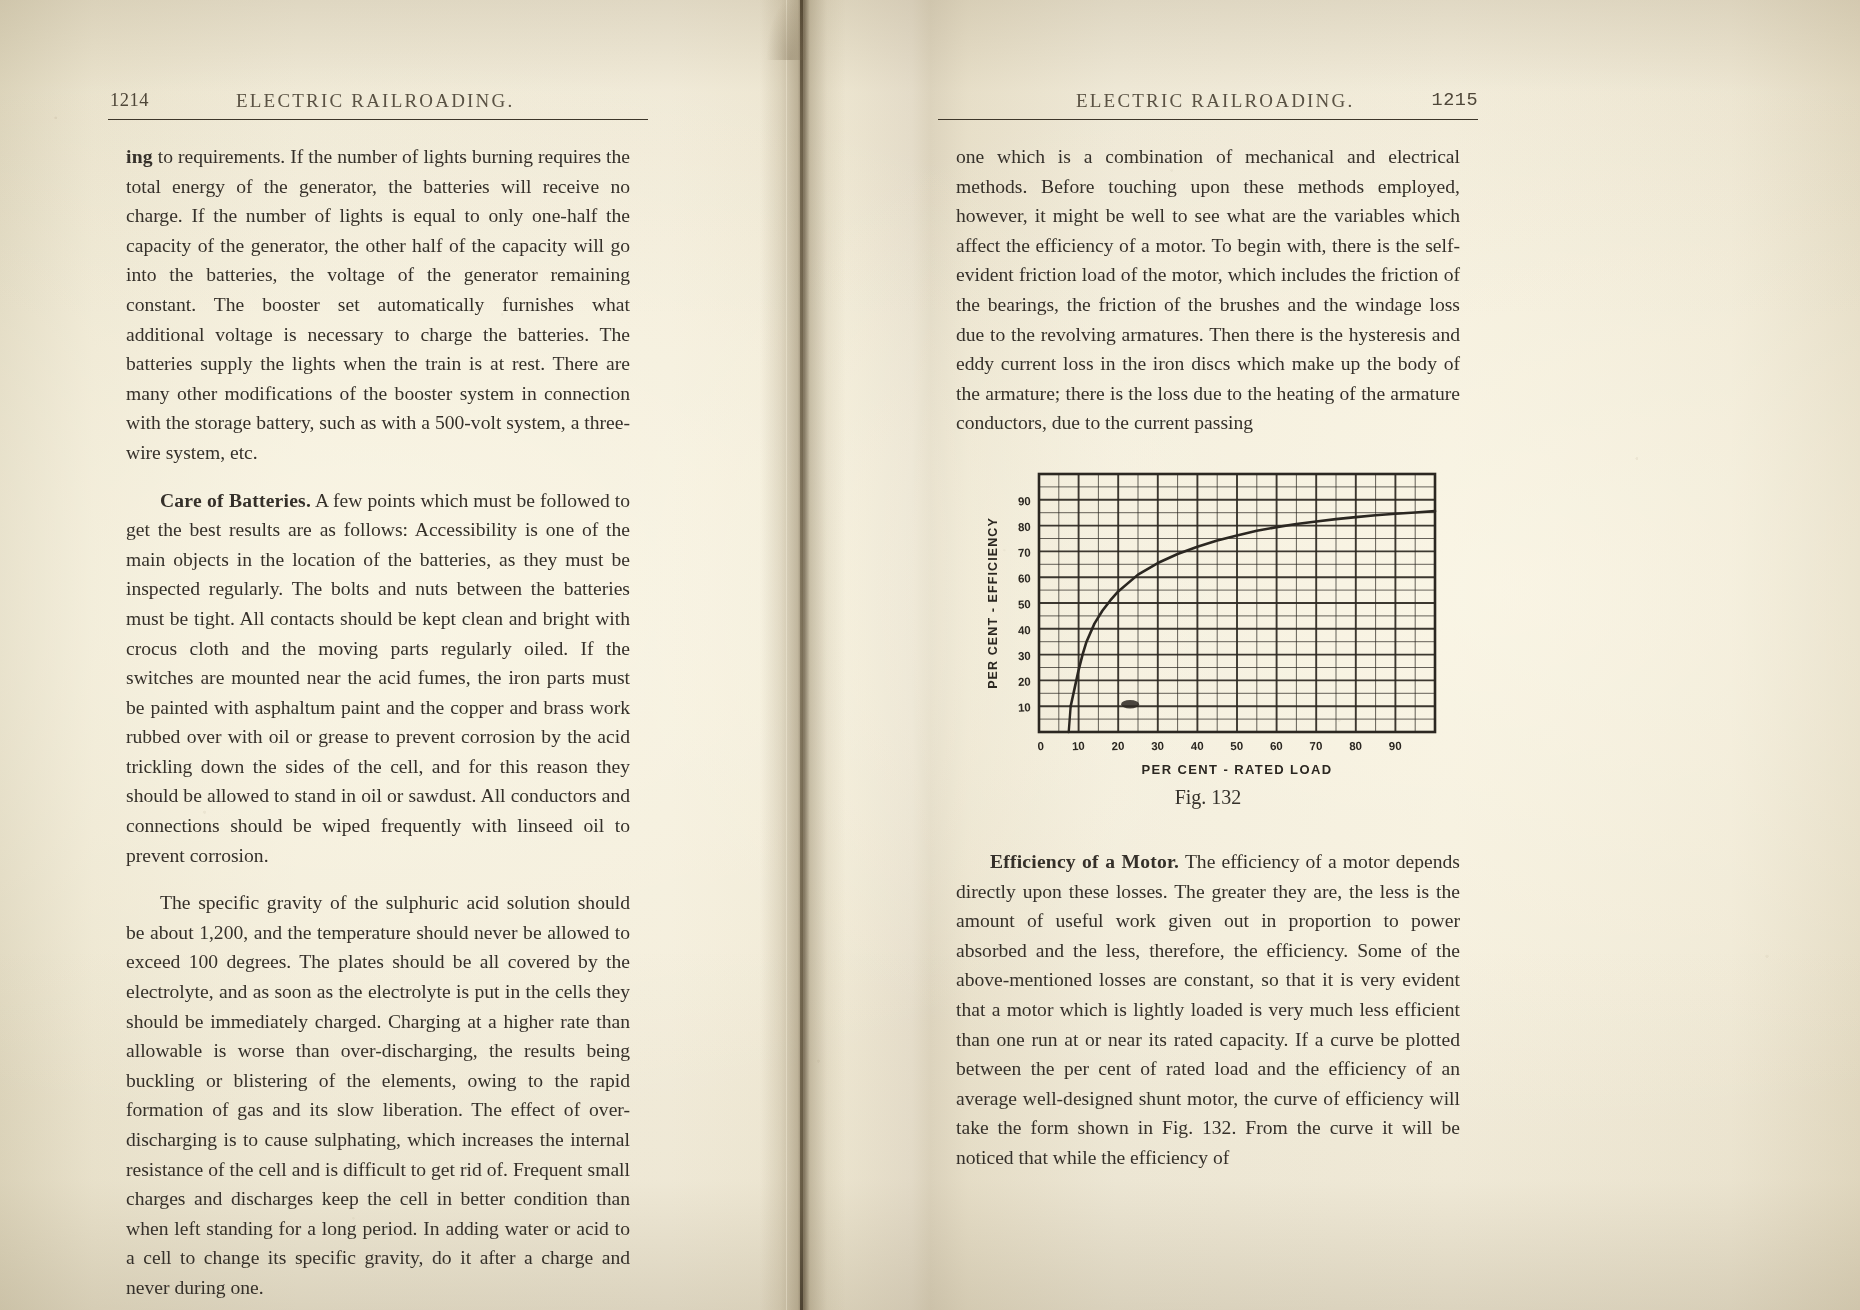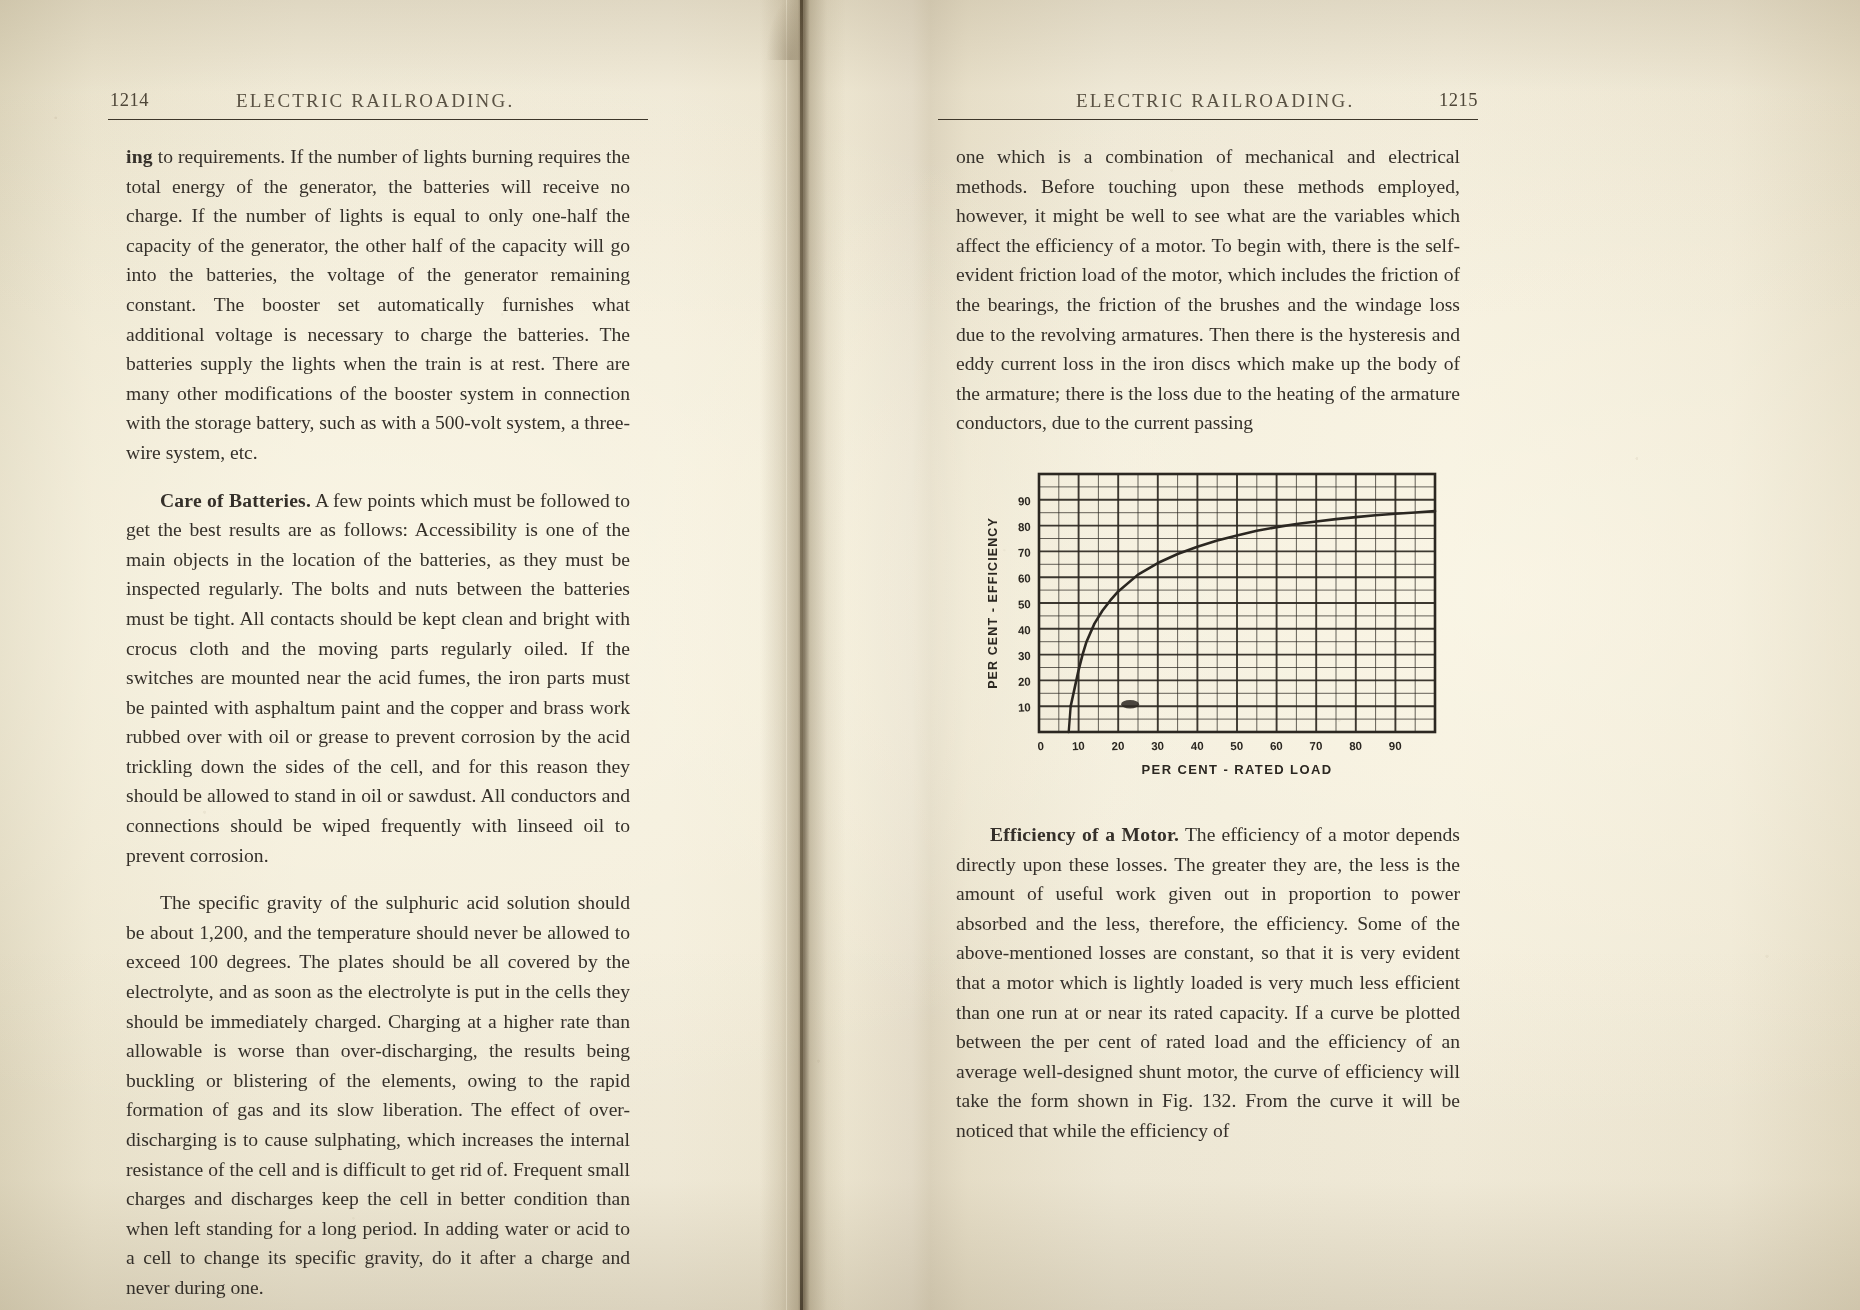--- a/index.html
+++ b/index.html
@@ -110,21 +110,21 @@
   }
   .runhead .folio {
     position: absolute;
     top: 2px;
     font-size: 18.5px;
     letter-spacing: .5px;
     color: #4e4638;
     font-family: "Liberation Serif", serif;
   }
   .runhead .folio-left  { left: 2px; }
-  .runhead .folio-right { right: 0px; }
+  .runhead .folio-right { right: 0px; font-family: Liberation Mono, monospace; }
   .runhead .rh-title {
     position: absolute;
     top: 2px;
     font-size: 19px;
     letter-spacing: 2.2px;
     color: #5a5244;
     white-space: nowrap;
     font-family: "Liberation Serif", serif;
     text-align: center;
   }
@@ -300,20 +300,21 @@
                 <text x="382.8" y="286" text-anchor="middle" font-family="&quot;Liberation Sans&quot;, sans-serif" font-size="11.5" font-weight="700" fill="#2b2721" transform="rotate(-3 382.8 286)">80</text>
                 <text x="422.40000000000003" y="286" text-anchor="middle" font-family="&quot;Liberation Sans&quot;, sans-serif" font-size="11.5" font-weight="700" fill="#2b2721" transform="rotate(-3 422.40000000000003 286)">90</text>
                 <text x="0" y="0" text-anchor="middle" font-family="&quot;Liberation Sans&quot;, sans-serif" font-size="12.5" font-weight="700" fill="#2b2721" letter-spacing="1.1" transform="translate(24,139) rotate(-90)">PER CENT - EFFICIENCY</text>
                 <text x="264" y="310" text-anchor="middle" font-family="&quot;Liberation Sans&quot;, sans-serif" font-size="13" font-weight="700" fill="#2b2721" letter-spacing="1.4">PER  CENT - RATED  LOAD</text>
                 <path d="M97.68,242.20 L101.64,224.14 L105.60,206.08 L109.56,190.60 L113.52,177.70 L121.44,159.64 L129.36,146.74 L137.28,136.42 L145.20,127.39 L165.00,110.62 L184.80,99.01 L204.60,89.98 L224.40,82.76 L244.20,76.56 L264.00,71.40 L283.80,66.76 L303.60,63.15 L323.40,60.05 L343.20,57.47 L363.00,55.15 L382.80,53.09 L402.60,51.28 L422.40,49.73 L442.20,48.44 L462.00,47.15" fill="none" stroke="#2b2721" stroke-width="2.6" stroke-linecap="round" stroke-linejoin="round"></path>
                 <path d="M97.68,242.20 L96.10,262.84 L95.70,268.00" fill="none" stroke="#2b2721" stroke-width="2.4" stroke-linecap="round"></path>
                 <ellipse cx="157.07999999999998" cy="240.2" rx="9" ry="4.2" fill="#2b2721" fill-opacity="0.85"></ellipse>
               </g>
             </svg>
         </div>
+        <div class="fig-caption">Fig. 132</div>
       </div>
 
       <div class="sp-gap"></div>
 
       <div class="body-text">
 
         <p class="indent"><span class="run-in">Efficiency of a Motor.</span><span>  The efficiency of a motor depends directly upon these losses.  The greater they are, the less is the amount of useful work given out in proportion to power absorbed and the less, therefore, the efficiency.  Some of the above-mentioned losses are constant, so that it is very evident that a motor which is lightly loaded is very much less efficient than one run at or near its rated capacity.  If a curve be plotted between the per cent of rated load and the efficiency of an average well-designed shunt motor, the curve of efficiency will take the form shown in Fig. 132.  From the curve it will be noticed that while the efficiency of</span></p>
       </div>
 
     </div>

